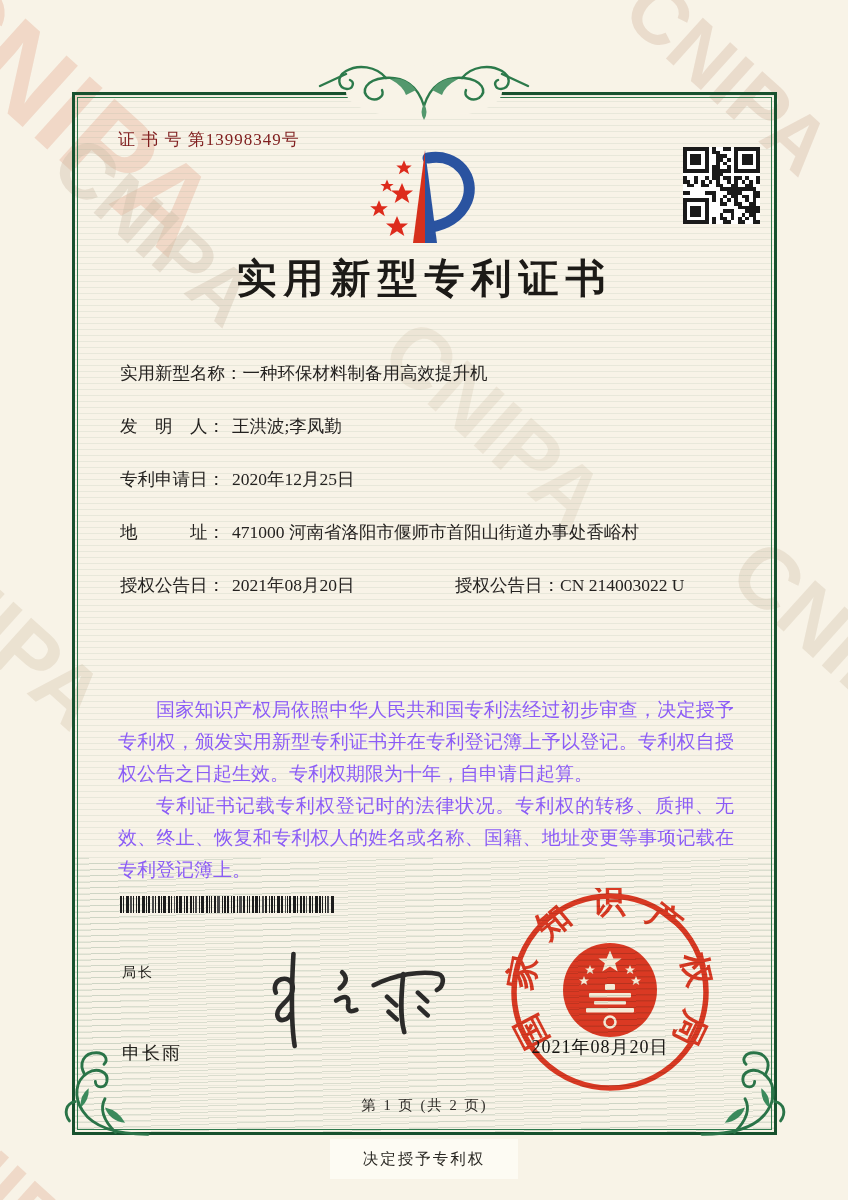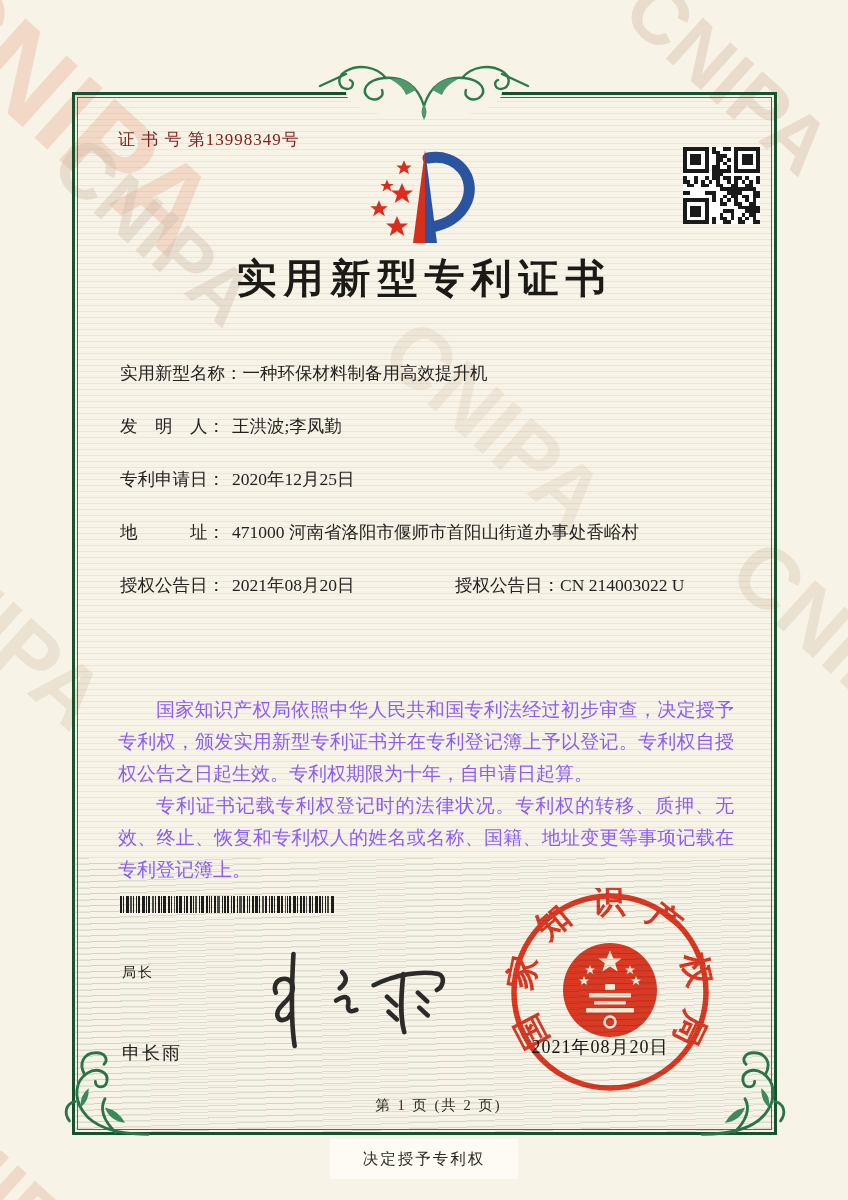--- a/index.html
+++ b/index.html
@@ -68,21 +68,21 @@
   .issuer-title{position:absolute;left:122px;top:964px;font-size:14px;letter-spacing:2px;}
   .issuer-name{position:absolute;left:122px;top:1002px;font-size:18px;letter-spacing:2px;margin-top:39px;}
   .signature{position:absolute;left:246px;top:946px;transform:rotate(-2deg);}
   .seal{position:absolute;left:505px;top:888px;mix-blend-mode:multiply;opacity:.95;}
   .seal-date{
     position:absolute;left:495px;top:1035px;width:210px;text-align:center;
     font-size:18px;letter-spacing:1px;color:#141310;z-index:7;
   }
   .page-indicator{
     position:absolute;left:72px;top:1096px;width:705px;text-align:center;
-    font-size:14.5px;letter-spacing:2px;color:#2c2a26;padding-left:14px;
+    font-size:14.5px;letter-spacing:2px;color:#2c2a26;
   }
   .note-box{
     position:absolute;left:330px;top:1139px;width:188px;height:40px;
     background:#fdfbf3;text-align:center;line-height:40px;font-size:15.5px;
     letter-spacing:2px;color:#2a2823;
   }
 </style>
 </head>
 <body>
 

